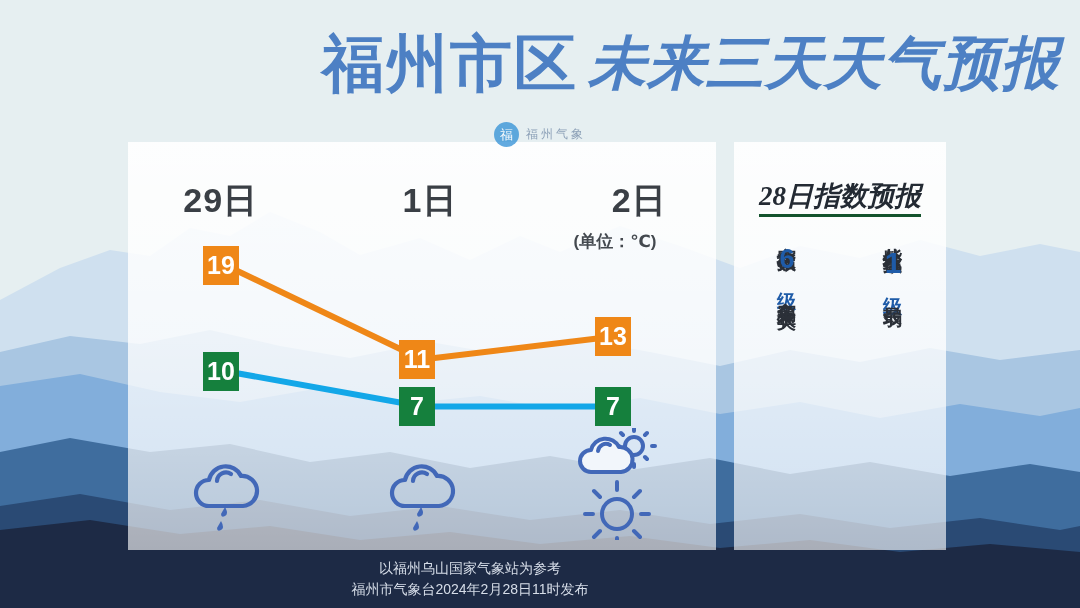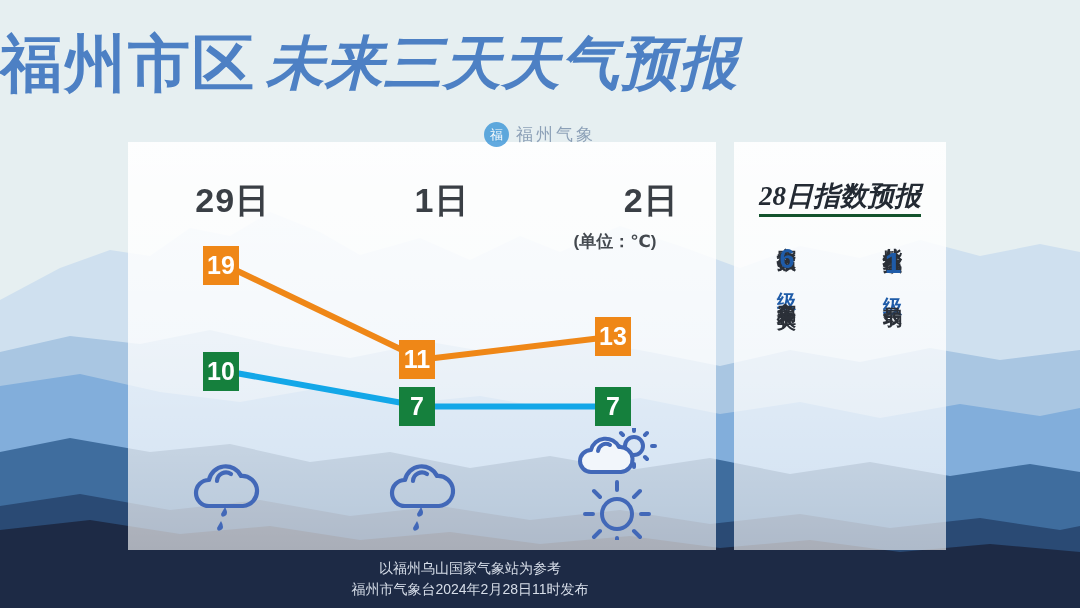--- a/index.html
+++ b/index.html
@@ -31,21 +31,21 @@
     height: 608px;
     display: block;
   }
 
   
   .title-wrap {
     position: absolute;
     top: 22px;
     left: 0;
     width: 1060px;
-    text-align: left;
+    text-align: right;
     white-space: nowrap;
     z-index: 5;
   }
   .title-a {
     font-family: "Liberation Serif", "DejaVu Serif", serif;
     font-size: 62px;
     font-weight: 700;
     color: #4d80c4;
     letter-spacing: 2px;
     vertical-align: middle;
@@ -82,39 +82,39 @@
     border-radius: 50%;
     background: #2f8fd6;
     color: #ffffff;
     font-size: 13px;
     line-height: 25px;
     text-align: center;
     font-family: "Liberation Serif", serif;
   }
   .brand-name {
     font-family: "Liberation Serif", "DejaVu Serif", serif;
-    font-size: 17px;
+    font-size: 12px;
     color: #6e86a4;
     letter-spacing: 3px;
   }
 
   
   .panel {
     position: absolute;
     background: linear-gradient(180deg, rgba(255,255,255,.92) 0%, rgba(255,255,255,.80) 45%, rgba(255,255,255,.62) 100%);
     z-index: 3;
   }
   #left-panel  { left: 128px; top: 142px; width: 588px; height: 408px; }
   #right-panel { left: 734px; top: 142px; width: 212px; height: 408px; }
 
   
   .day-row {
     position: absolute;
     top: 178px;
-    left: 128px;
+    left: 116px;
     width: 628px;
     height: 48px;
     z-index: 6;
     display: flex;
   }
   .day-cell {
     flex: 1;
     text-align: center;
     font-size: 34px;
     font-weight: 700;

